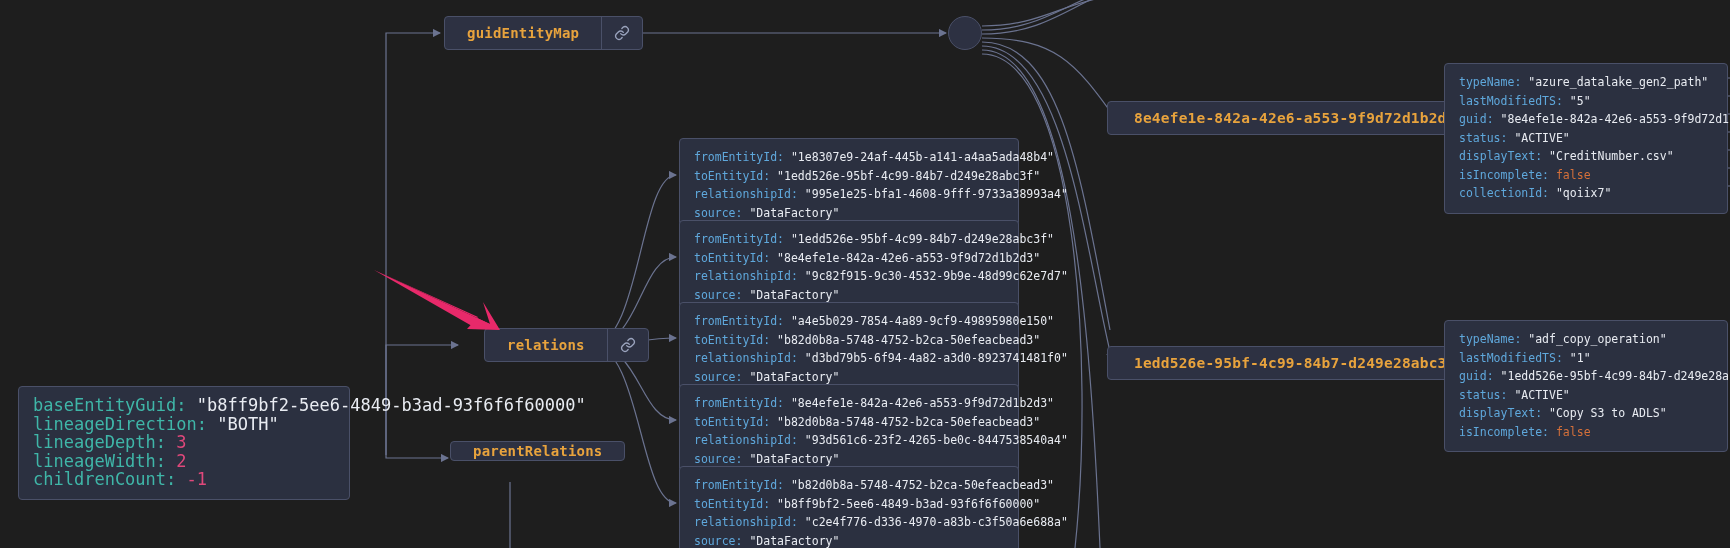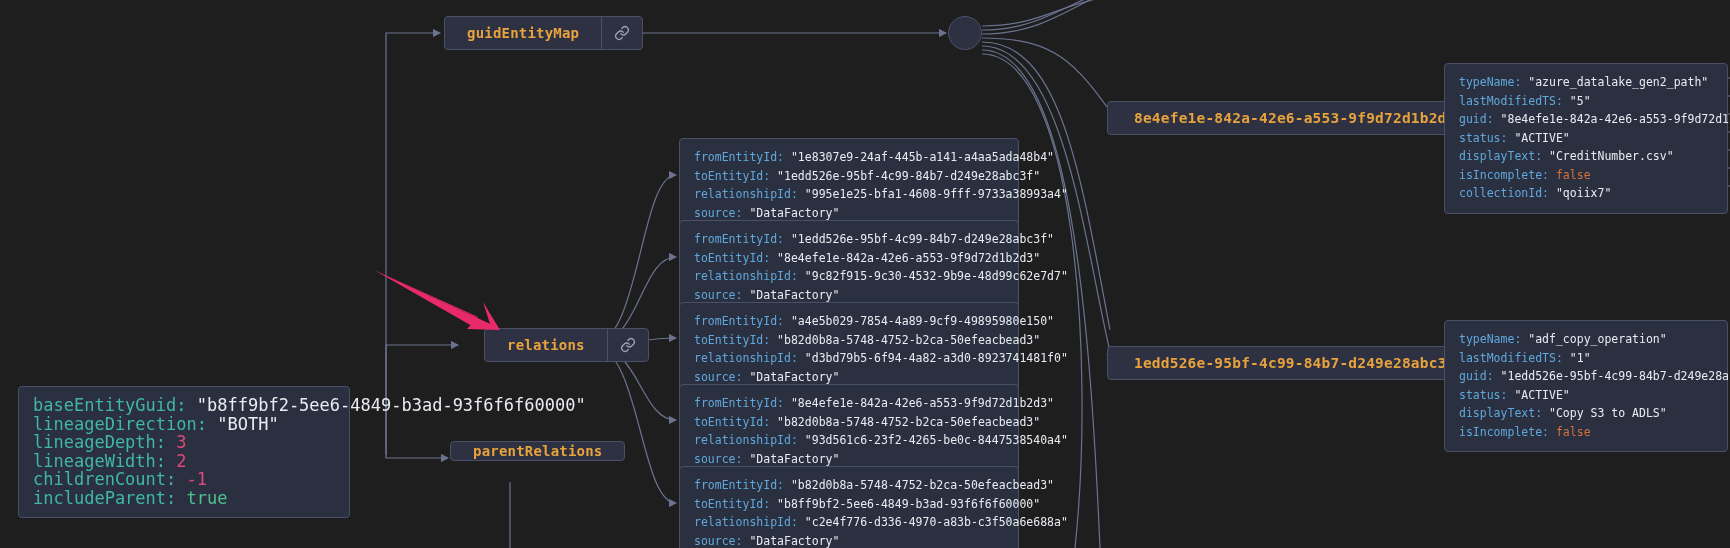--- a/index.html
+++ b/index.html
@@ -201,21 +201,20 @@
       </svg>
     </div>
   </div>
 
   <div class="leaf base" id="card-base" style="left:18px; top:386px; width:332px;">
       <div class="row"><span class="k-teal">baseEntityGuid: </span><span class="v-str">"b8ff9bf2-5ee6-4849-b3ad-93f6f6f60000"</span></div>
       <div class="row"><span class="k-teal">lineageDirection: </span><span class="v-str">"BOTH"</span></div>
       <div class="row"><span class="k-teal">lineageDepth: </span><span class="v-num">3</span></div>
       <div class="row"><span class="k-teal">lineageWidth: </span><span class="v-num">2</span></div>
       <div class="row"><span class="k-teal">childrenCount: </span><span class="v-num">-1</span></div>
-      <div class="row"><span class="k-teal">includeParent: </span><span class="v-bool-t">true</span></div>
     </div>
 
   <div class="leaf" id="card-rel-0" style="left:679px; top:138px; width:340px;">
       <div class="row"><span class="k">fromEntityId: </span><span class="v-str">"1e8307e9-24af-445b-a141-a4aa5ada48b4"</span></div>
       <div class="row"><span class="k">toEntityId: </span><span class="v-str">"1edd526e-95bf-4c99-84b7-d249e28abc3f"</span></div>
       <div class="row"><span class="k">relationshipId: </span><span class="v-str">"995e1e25-bfa1-4608-9fff-9733a38993a4"</span></div>
       <div class="row"><span class="k">source: </span><span class="v-str">"DataFactory"</span></div>
     </div>
   <div class="leaf" id="card-rel-1" style="left:679px; top:220px; width:340px;">
       <div class="row"><span class="k">fromEntityId: </span><span class="v-str">"1edd526e-95bf-4c99-84b7-d249e28abc3f"</span></div>

